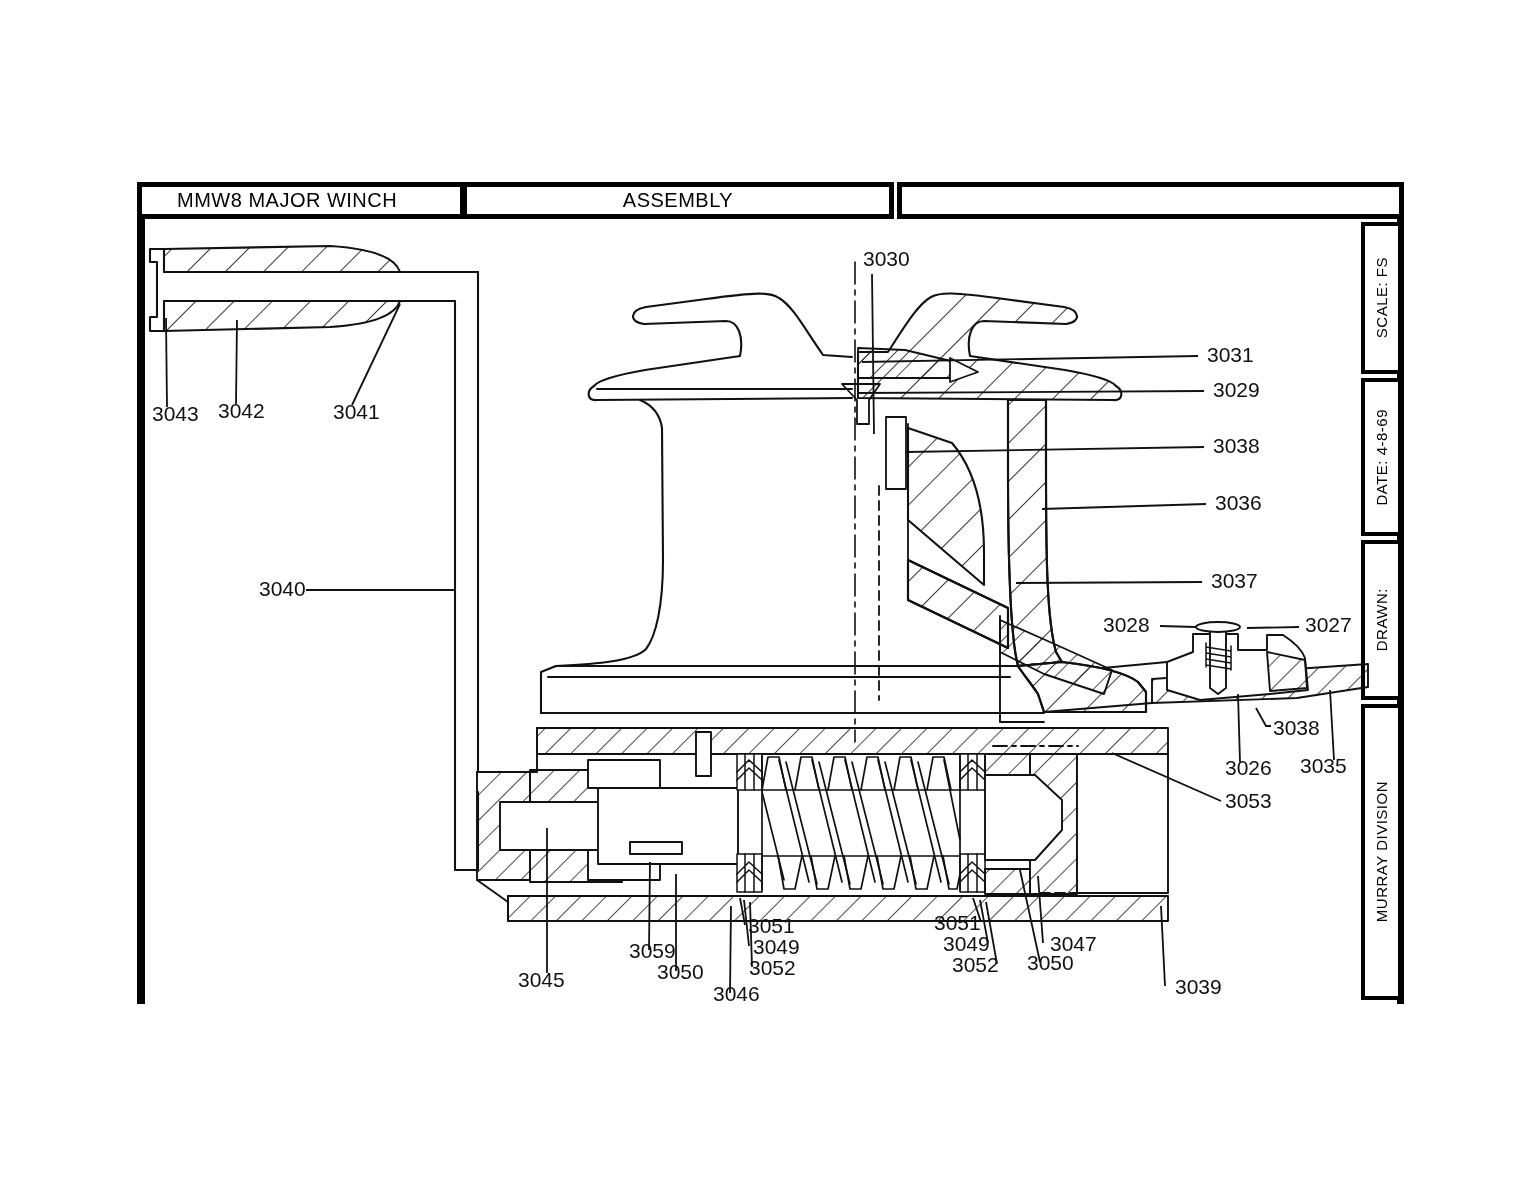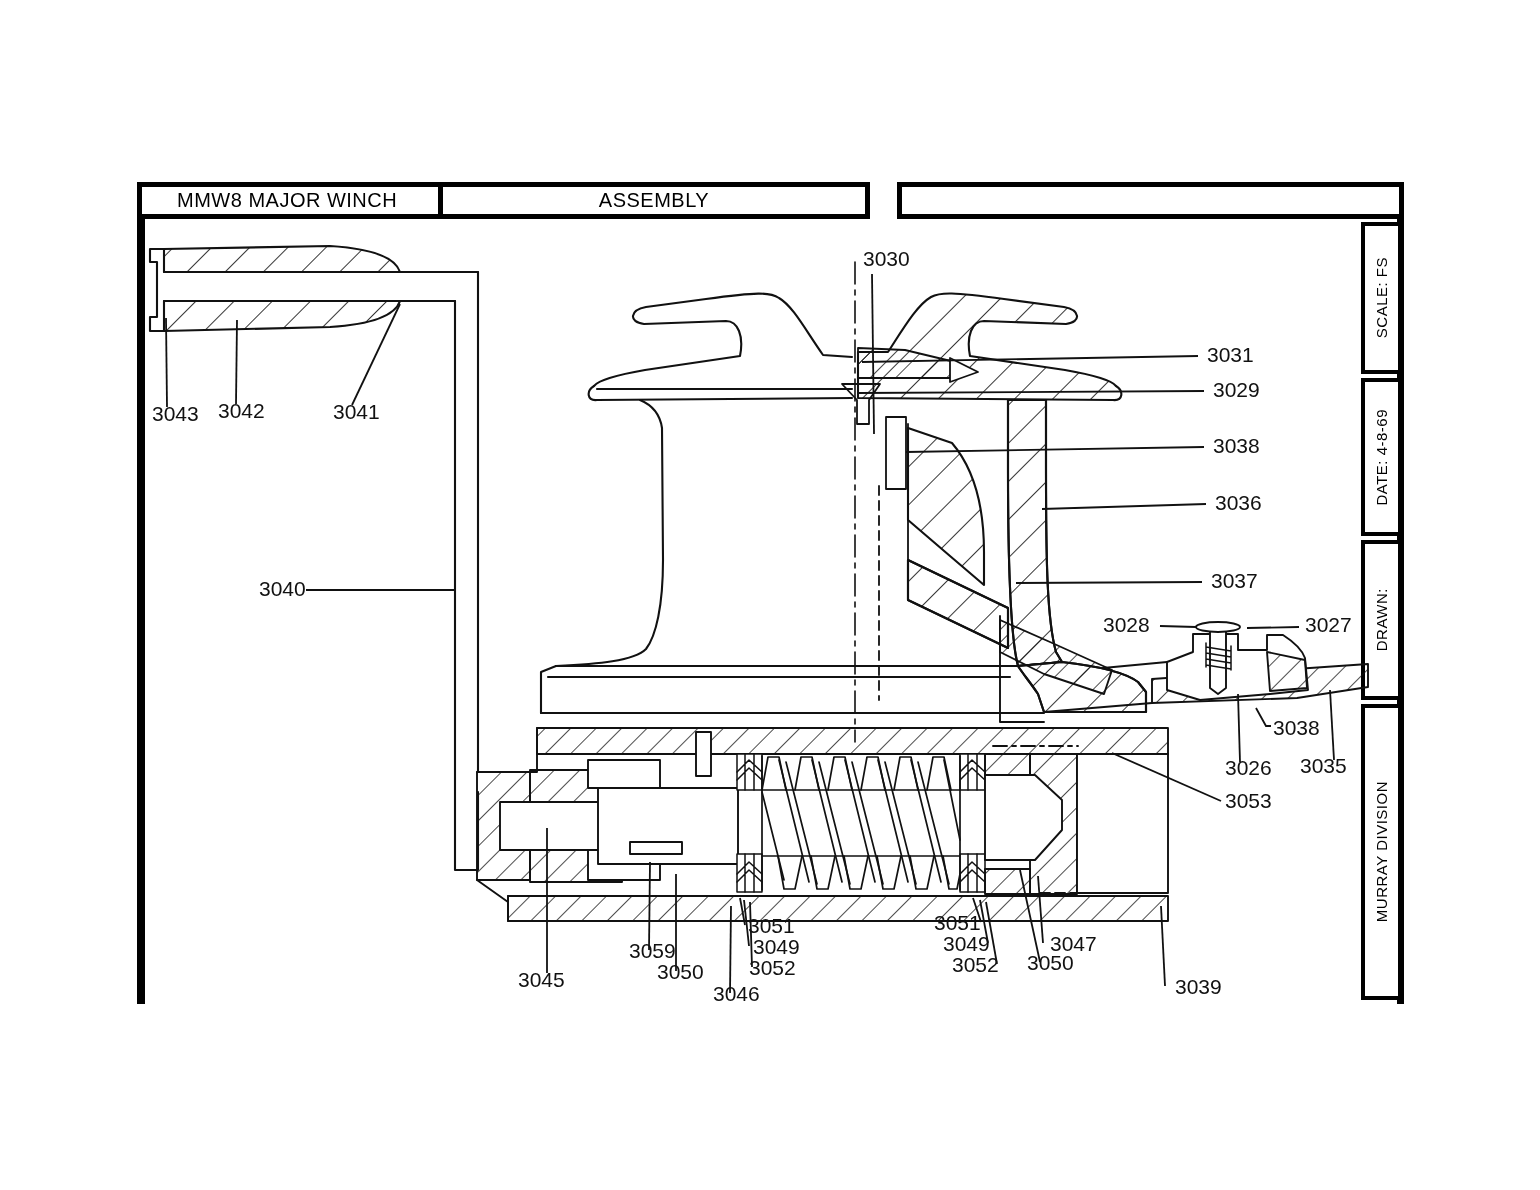--- a/index.html
+++ b/index.html
@@ -20,21 +20,21 @@
 <body>
 
 <div class="sheet">
 
   <div class="bar" style="left:137px;top:182px;width:8px;height:822px;"></div>
   <div class="bar" style="left:1397px;top:182px;width:7px;height:822px;"></div>
 
   <div class="hcell left" style="left:137px;top:182px;width:328px;height:37px;">
     <span>MMW8 MAJOR WINCH</span>
   </div>
-  <div class="hcell" style="left:438px;top:182px;width:432px;height:37px;">
+  <div class="hcell" style="left:462px;top:182px;width:432px;height:37px;">
     <span>ASSEMBLY</span>
   </div>
   <div class="hcell" style="left:897px;top:182px;width:507px;height:37px;">
     <span></span>
   </div>
 
   <div class="scell" style="left:1361px;top:222px;width:41px;height:152px;">
     <span>SCALE: FS</span>
   </div>
   <div class="scell" style="left:1361px;top:378px;width:41px;height:158px;">

